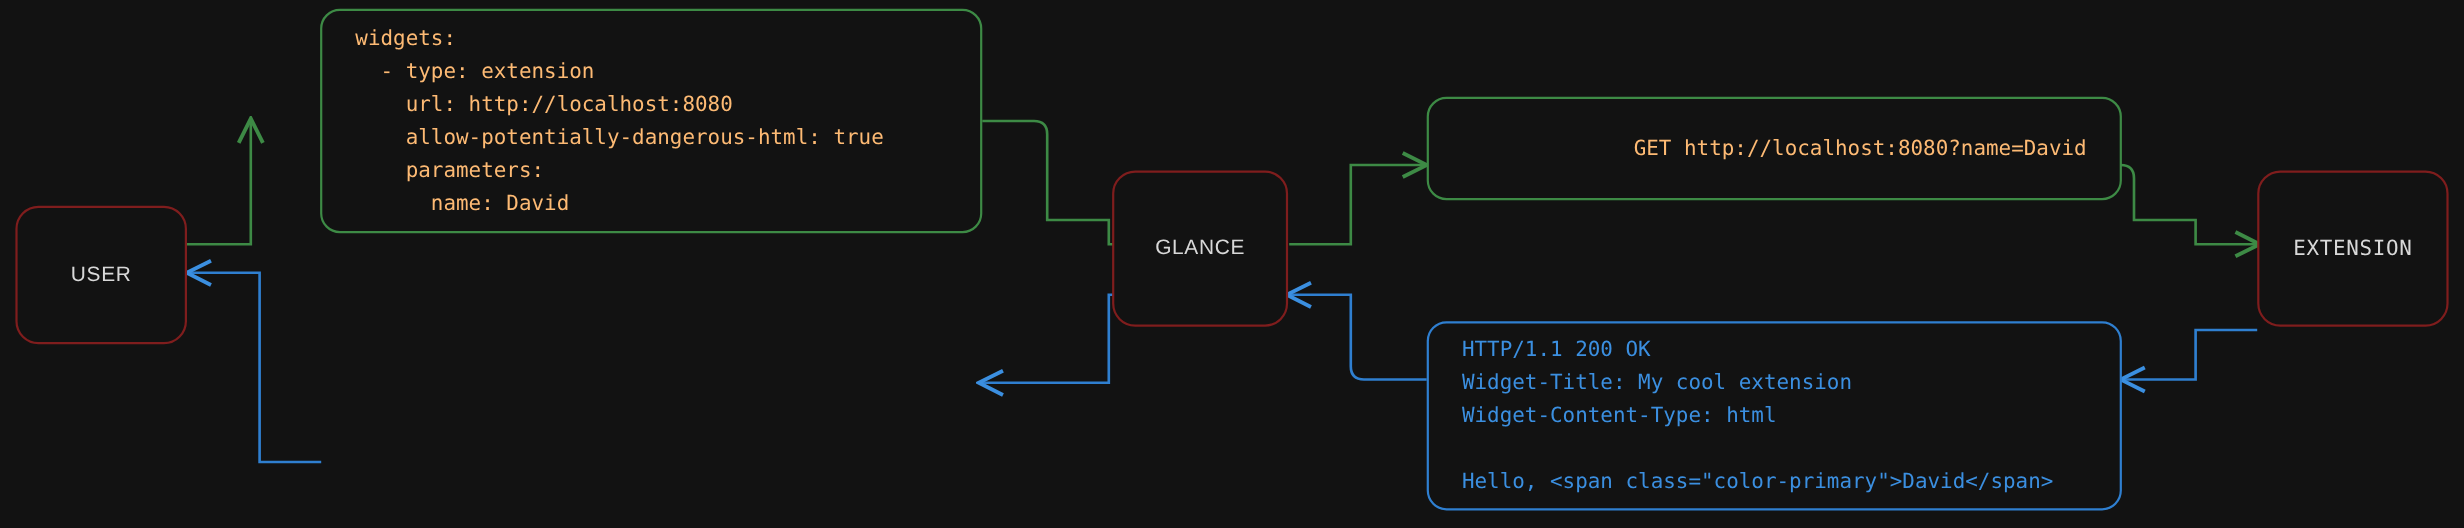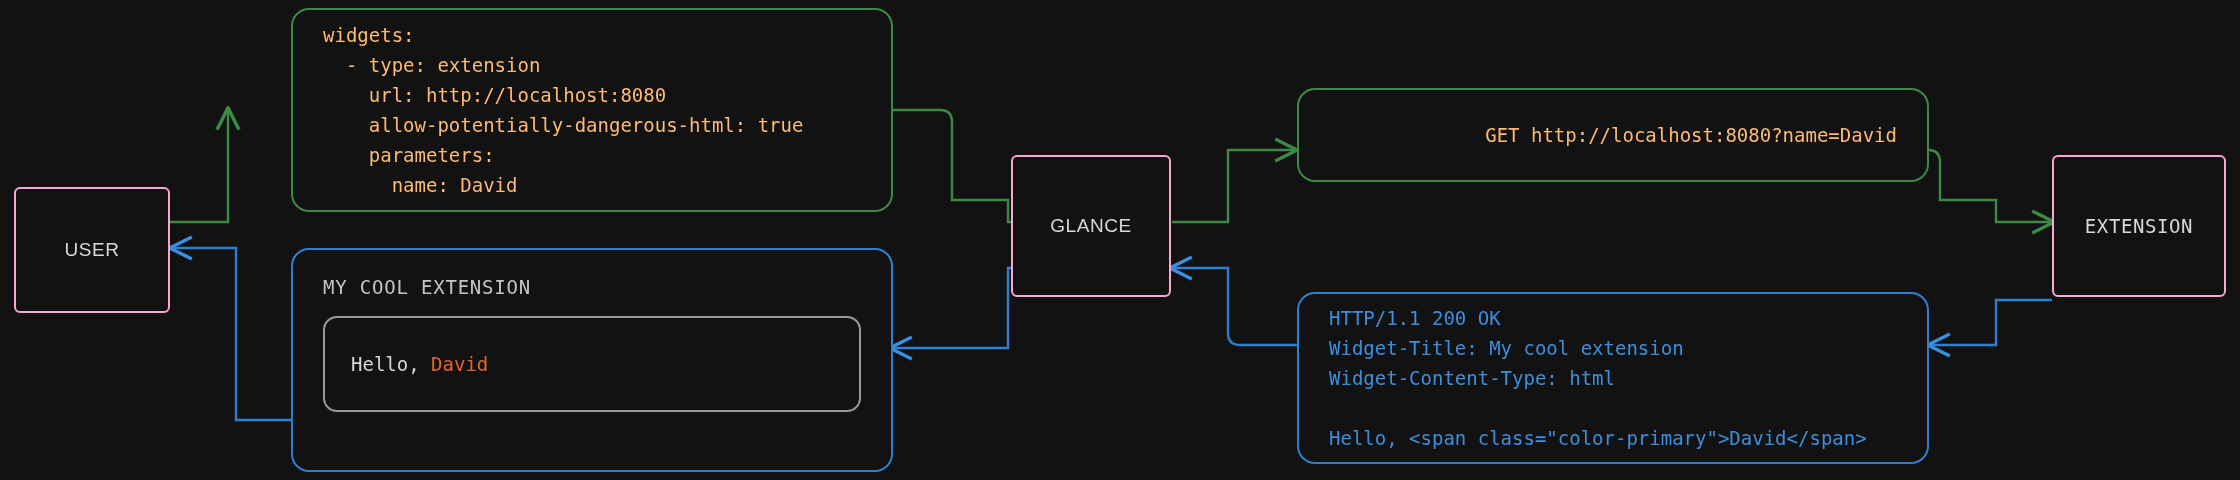--- a/index.html
+++ b/index.html
@@ -17,22 +17,22 @@
   }
   #wires {
     position: absolute;
     left: 0; top: 0;
     width: 2240px; height: 480px;
     pointer-events: none;
   }
   .node {
     position: absolute;
     box-sizing: border-box;
-    border: 2px solid #f9a8d4;
-    border-radius: 6px;
+    border: 2px solid #7f1d1d;
+    border-radius: 21px;
     background: #121212;
     display: flex;
     align-items: center;
     justify-content: center;
   }
   .node-label {
     color: #d8d8d8;
     font-size: 19px;
     letter-spacing: 0.6px;
     white-space: nowrap;
@@ -161,21 +161,14 @@
   </div>
 
   <div class="codebox blue" style="left:1297px; top:248px; width:632px; height:172px;margin-top:44px;">
     <pre class="code blue">HTTP/1.1 200 OK
 Widget-Title: My cool extension
 Widget-Content-Type: html
 
 Hello, &lt;span class="color-primary"&gt;David&lt;/span&gt;</pre>
   </div>
 
-  <div class="widgetbox" style="left:291px; top:248px; width:602px; height:224px;">
-    <div class="widget-title">MY COOL EXTENSION</div>
-    <div class="widget-card">
-      <span class="widget-card-text">Hello, </span>
-        <span class="widget-card-text accent-name">David</span>
-    </div>
-  </div>
 
 </div>
 
 </body></html>

